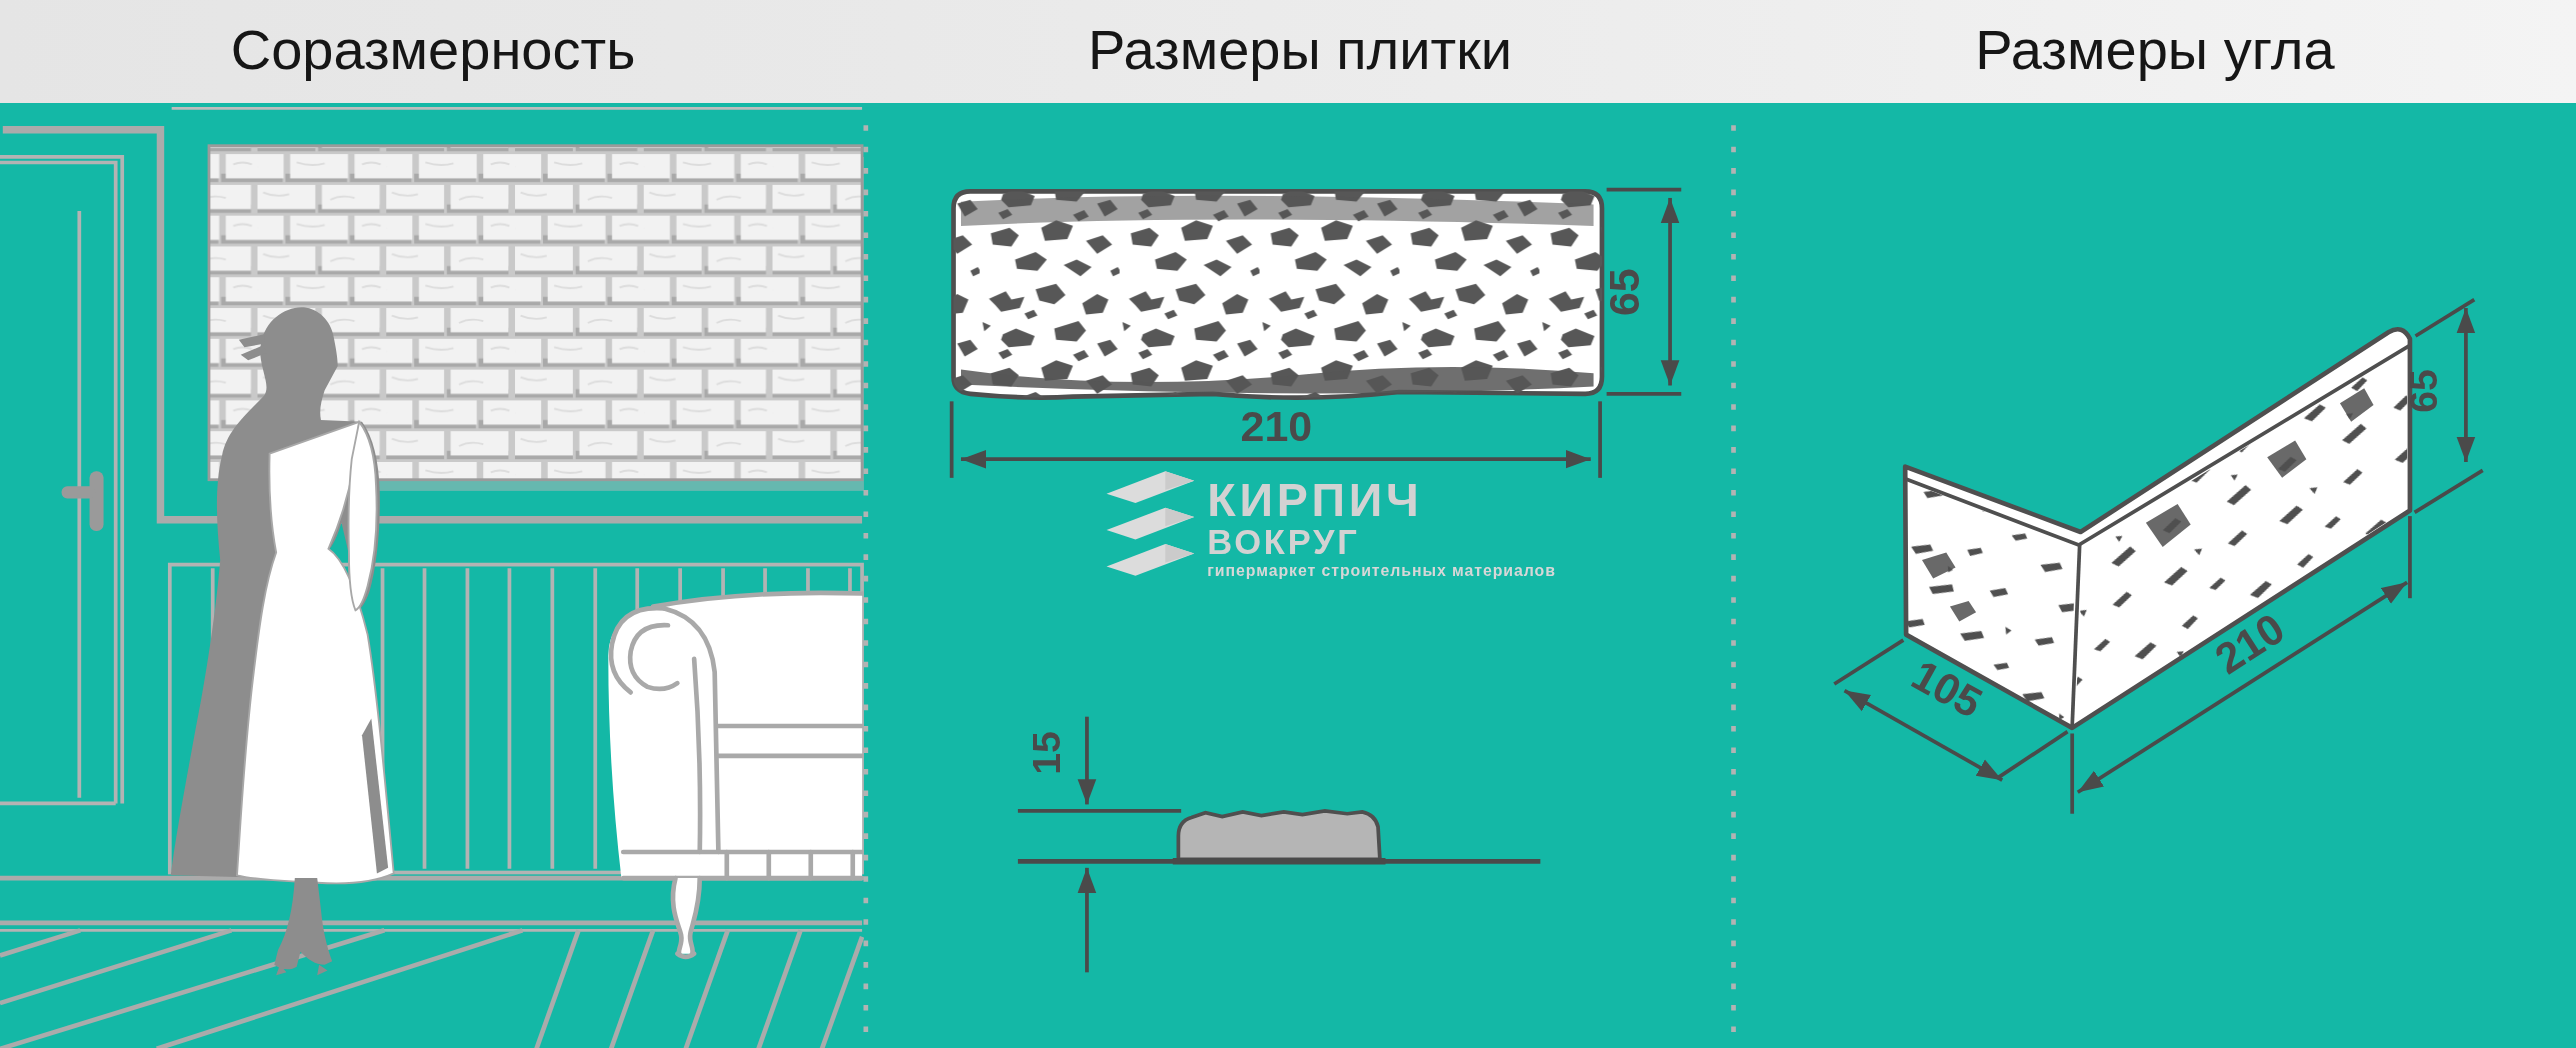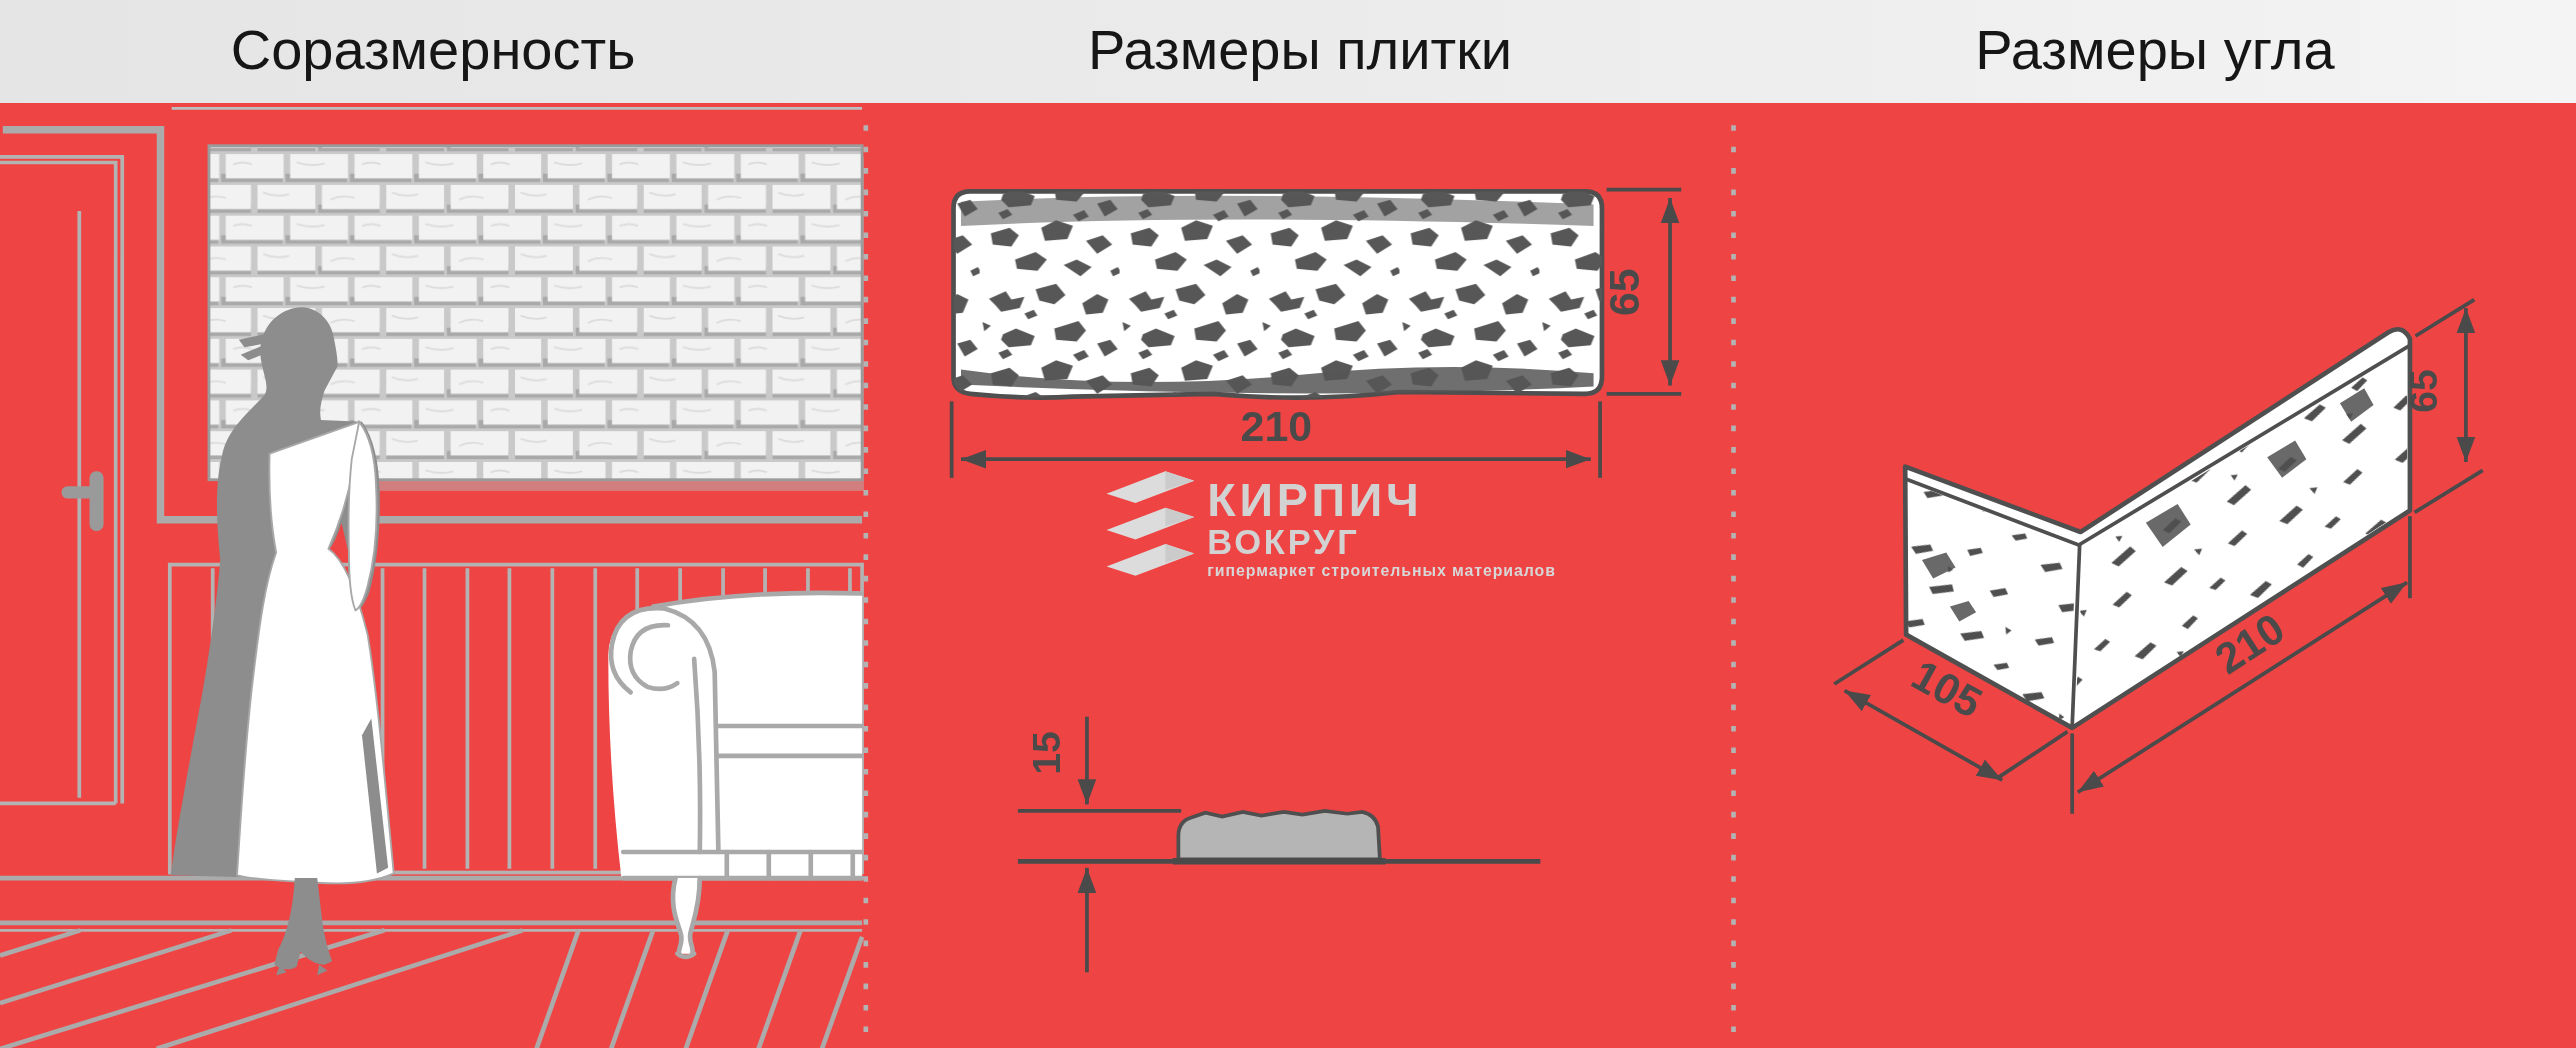--- a/index.html
+++ b/index.html
@@ -1,17 +1,17 @@
 <!DOCTYPE html>
 <html style="font-size:15px"><head>
 <meta charset="utf-8">
 <style>
   html,body{margin:0;padding:0;background:#ffffff;}
   .stage{
-    position:relative;width:2576px;height:1049px;background:#ef4444;overflow:hidden;
+    position:relative;width:2576px;height:1049px;background:#14b8a6;overflow:hidden;
     font-family:"Liberation Sans",sans-serif;
   }
   .hdr{
     position:absolute;left:0;top:0;width:2576px;height:103px;
     background:linear-gradient(90deg,#e5e5e5 0%,#e9e9e9 35%,#eeeeee 70%,#f4f4f4 100%);
   }
   .hdr-label{
     position:absolute;top:0;height:103px;line-height:99px;
     transform:translateX(-50%);
     font-size:56px;color:#161616;white-space:nowrap;

